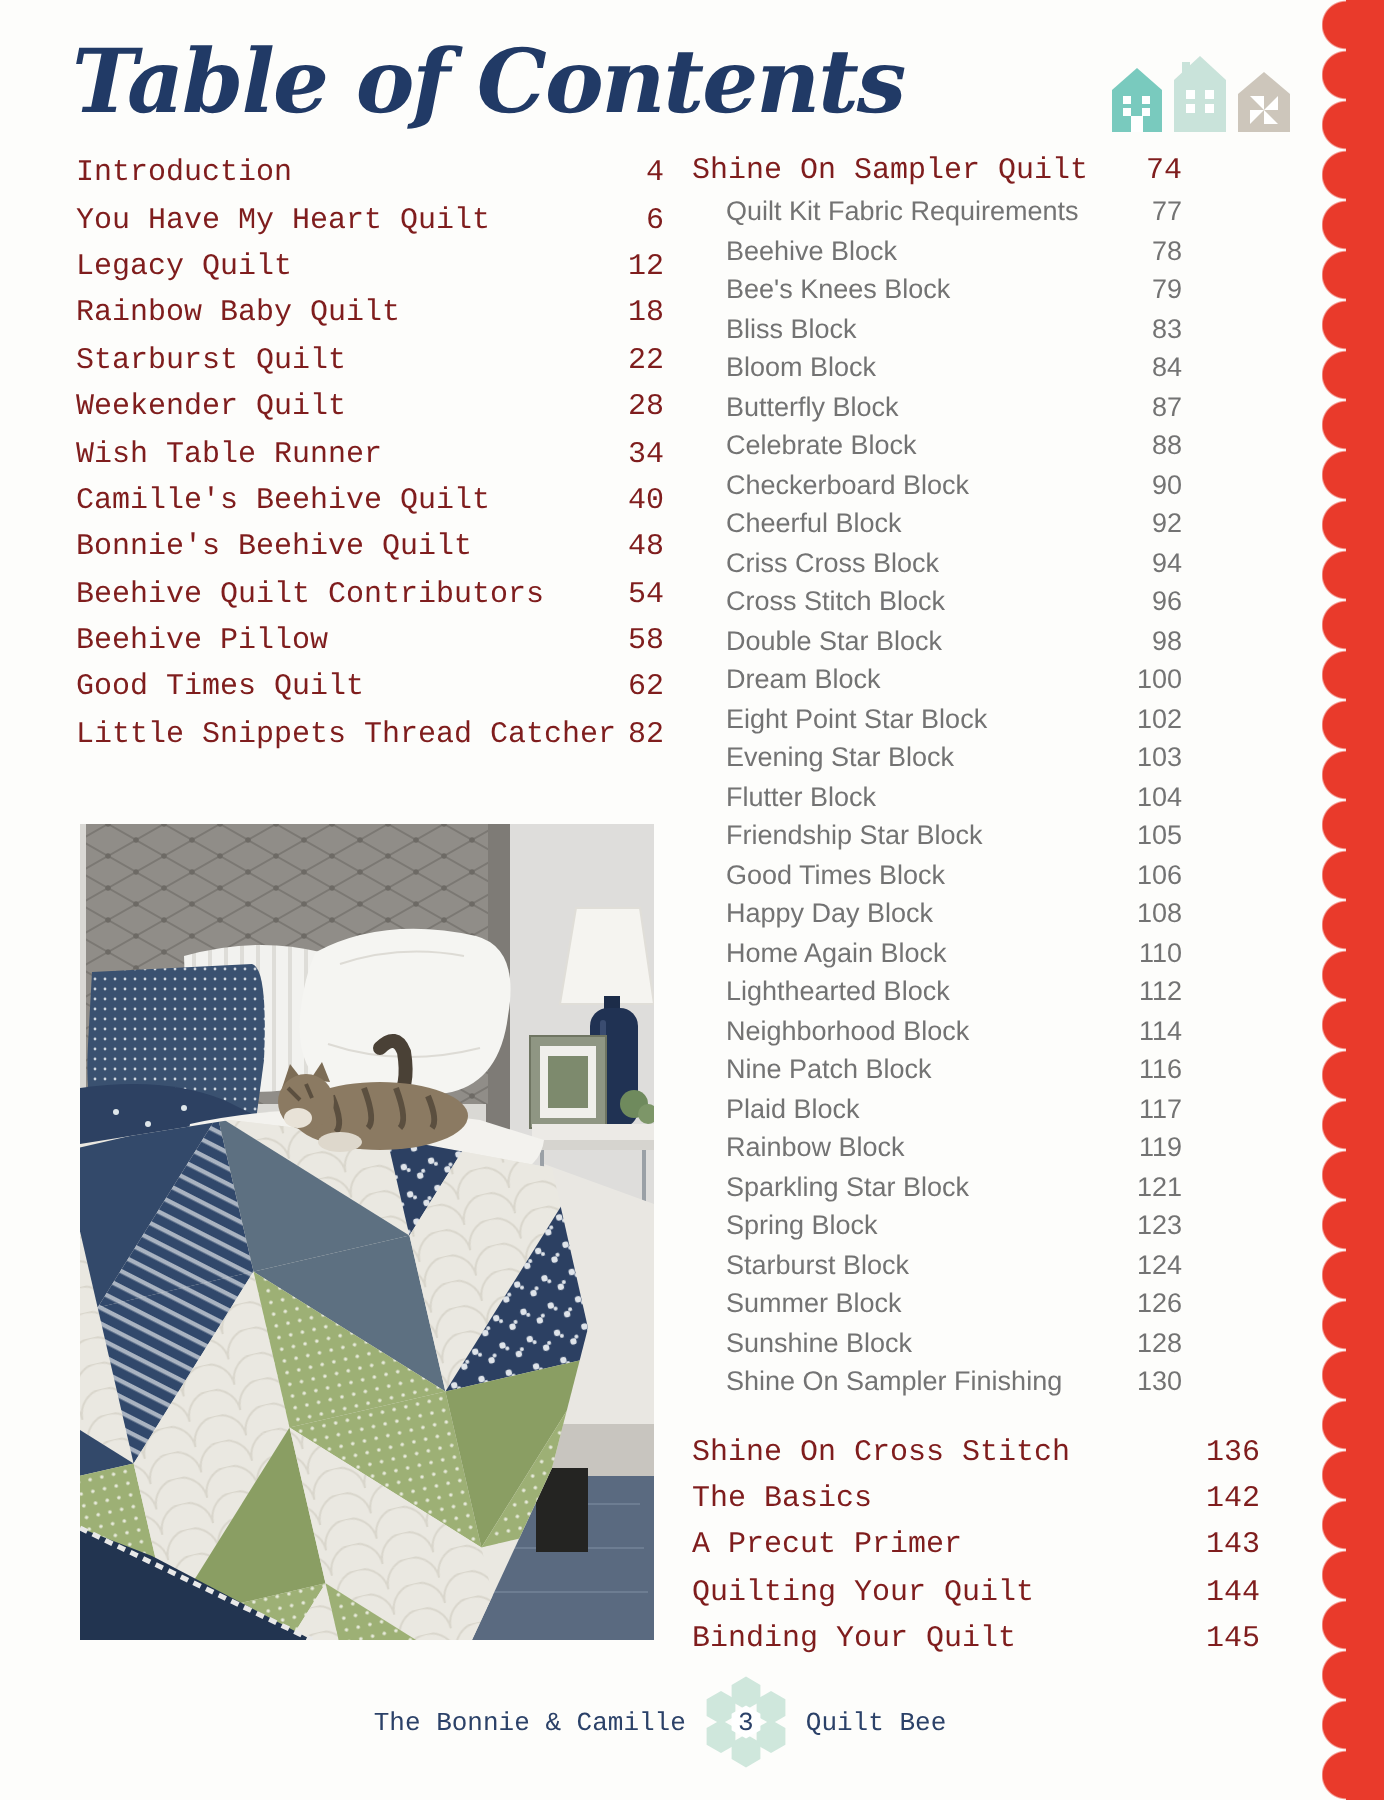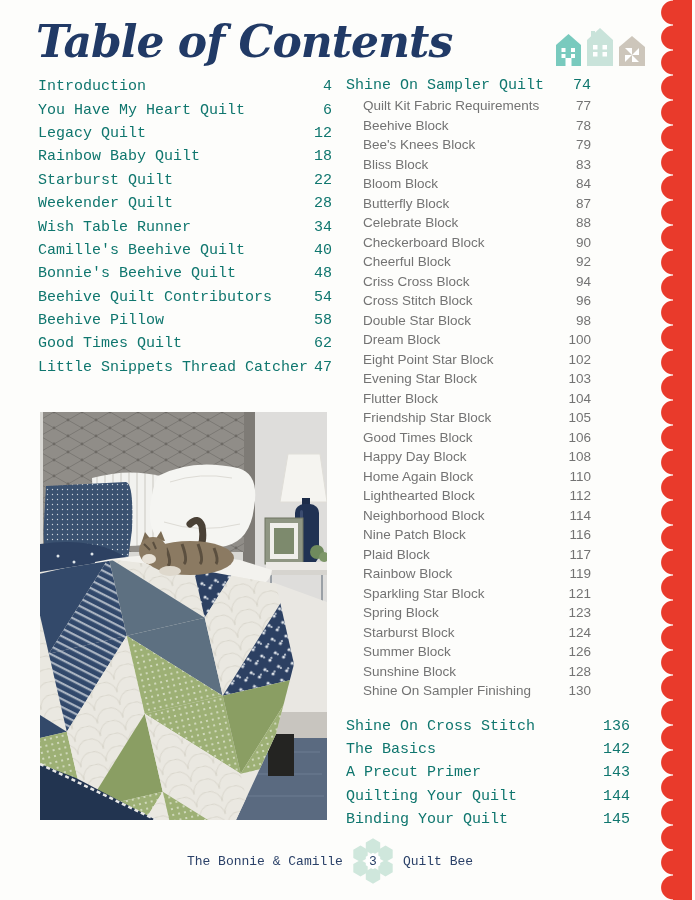--- a/index.html
+++ b/index.html
@@ -7,21 +7,21 @@
         font-family:"Liberation Mono",monospace;}
   
   .title{position:absolute;left:36px;top:16px;margin:0;width:330px;
          font-family:"DejaVu Serif",serif;font-style:italic;font-weight:bold;
          font-size:44px;letter-spacing:-1px;color:#213a66;white-space:nowrap;}
   
   .houses{position:absolute;left:556px;top:28px;display:flex;align-items:flex-end;gap:6px;}
   
   .toc-left{position:absolute;left:38px;top:75px;width:294px;}
   .trow{display:flex;justify-content:space-between;align-items:center;height:23.4px;
-        font-size:15px;color:#0f766e;white-space:nowrap;}
+        font-size:15px;color:#7f1d1d;white-space:nowrap;}
   .trow .num{text-align:right;}
   
   .toc-right{position:absolute;left:346px;top:75px;width:290px;}
   .samp-head{width:245px;height:21px;}
   .srow{display:flex;justify-content:space-between;align-items:center;height:19.5px;
         width:228px;margin-left:17px;font-family:"Liberation Sans",sans-serif;
         font-size:13.5px;color:#737373;white-space:nowrap;}
   .bots{margin-top:14px;}
   .bots .trow{width:284px;height:23.3px;}
   
@@ -134,21 +134,21 @@
         <span class="num">58</span>
       </div>
 
       <div class="trow">
         <span>Good Times Quilt</span>
         <span class="num">62</span>
       </div>
 
       <div class="trow">
         <span>Little Snippets Thread Catcher</span>
-        <span class="num">47</span>
+        <span class="num">82</span>
       </div>
     </div>
 
   <div class="toc-right">
     <div class="trow samp-head">
       <span>Shine On Sampler Quilt</span>
       <span class="num">74</span>
     </div>
     <div>
 

